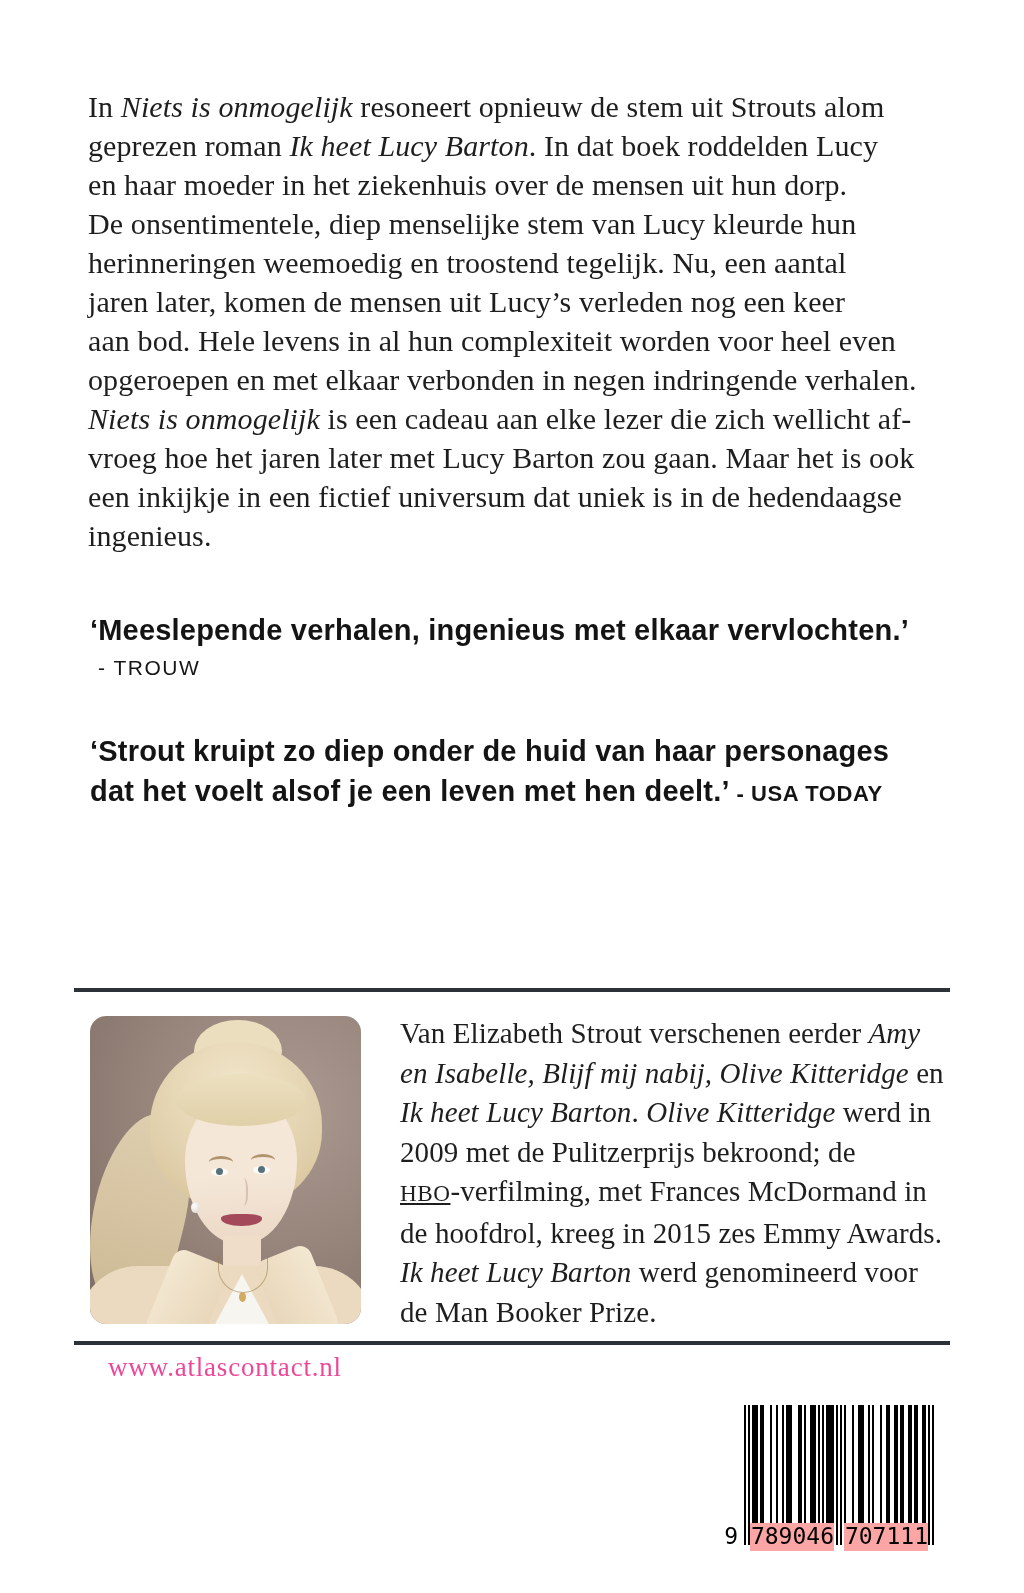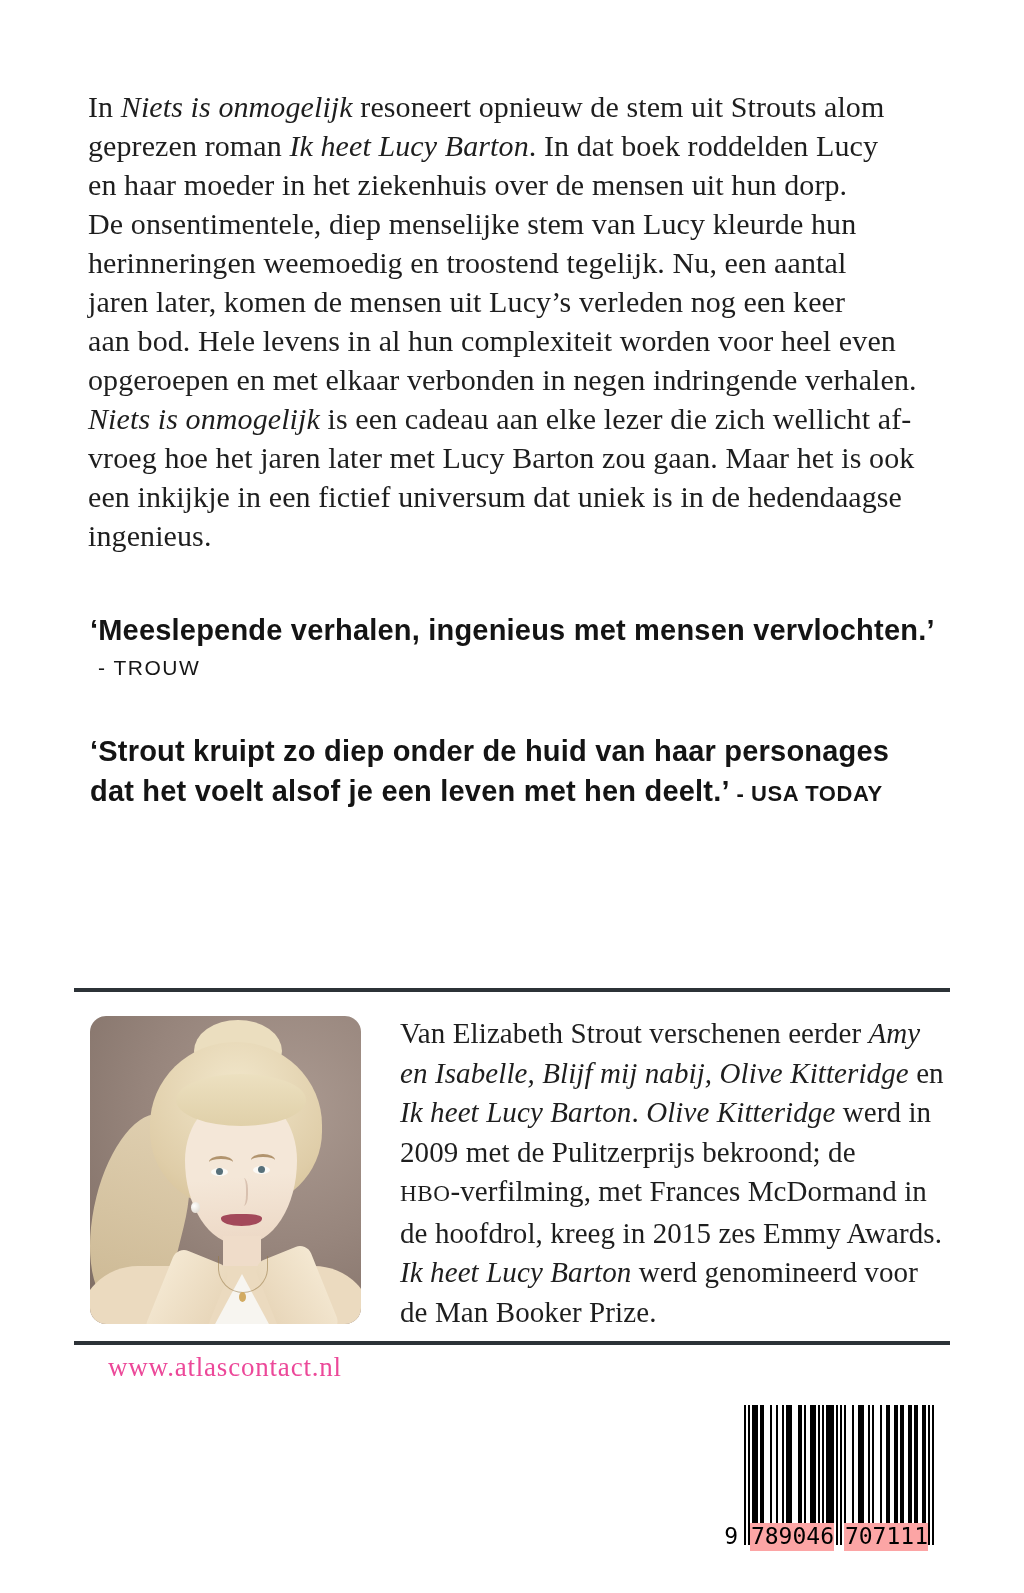--- a/index.html
+++ b/index.html
@@ -3,21 +3,21 @@
 <meta charset="utf-8">
 <style>
   html,body{margin:0;padding:0;background:#ffffff;}
   .page{position:relative;width:1024px;height:1593px;background:#ffffff;overflow:hidden;
         font-family:"Liberation Serif",serif;color:#1e1e1e;}
 
   
   .blurb{position:absolute;left:88px;top:87px;font-size:30px;line-height:39px;letter-spacing:.1px;}
   .line{white-space:pre;}
   .it{font-style:italic;}
-  .caps{font-size:.8em;letter-spacing:.5px;}
+  .caps{font-size:.8em;letter-spacing:.5px;text-decoration:underline;}
 
   
   .quote{position:absolute;left:90px;font-family:"Liberation Sans","DejaVu Sans",sans-serif;
          font-weight:700;font-size:29px;line-height:40px;color:#141414;letter-spacing:.2px;}
   .q1{top:610px;}
   .q2{top:731px;}
   .qsource{position:absolute;left:98px;top:656px;font-family:"Liberation Sans","DejaVu Sans",sans-serif;
            font-weight:400;font-size:21px;letter-spacing:1.5px;color:#161616;}
   .src{font-size:22px;letter-spacing:.6px;}
 
@@ -94,21 +94,21 @@
       <div class="line"><span>jaren later, komen de mensen uit Lucy’s verleden nog een keer</span></div>
       <div class="line"><span>aan bod. Hele levens in al hun complexiteit worden voor heel even</span></div>
       <div class="line"><span>opgeroepen en met elkaar verbonden in negen indringende verhalen.</span></div>
       <div class="line"><span class="it">Niets is onmogelijk</span><span> is een cadeau aan elke lezer die zich wellicht af-</span></div>
       <div class="line"><span>vroeg hoe het jaren later met Lucy Barton zou gaan. Maar het is ook</span></div>
       <div class="line"><span>een inkijkje in een fictief universum dat uniek is in de hedendaagse</span></div>
       <div class="line"><span>ingenieus.</span></div>
     </div>
 
   <div class="quote q1">
-      <div class="line"><span>‘Meeslepende verhalen, ingenieus met mensen vervlochten.’</span></div>
+      <div class="line"><span>‘Meeslepende verhalen, ingenieus met elkaar vervlochten.’</span></div>
     </div>
   <div class="qsource">- TROUW</div>
   <div class="quote q2">
       <div class="line"><span>‘Strout kruipt zo diep onder de huid van haar personages</span></div>
       <div class="line"><span>dat het voelt alsof je een leven met hen deelt.’ </span><span class="src">- USA TODAY</span></div>
     </div>
 
   <div class="rule rule1"></div>
 
   <div class="photo">

